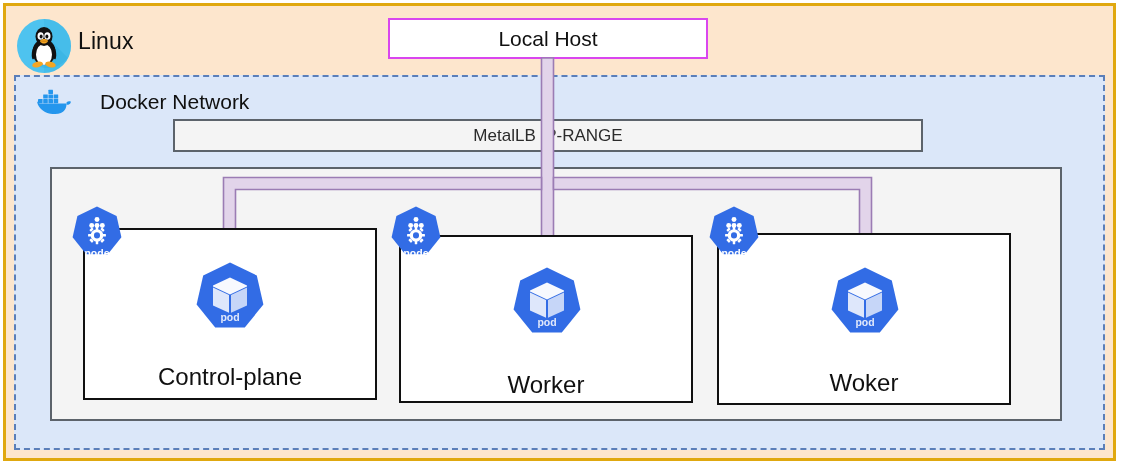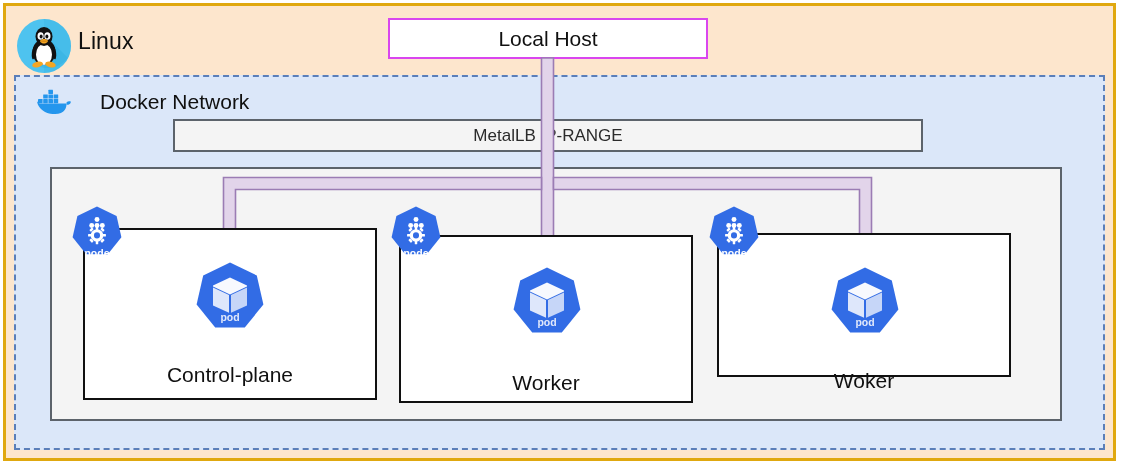--- a/index.html
+++ b/index.html
@@ -101,21 +101,21 @@
   .node-box{
     position:absolute;
     box-sizing:border-box;
     background:#ffffff;
     border:2px solid #101010;
   }
   .node-box .node-name{
     position:absolute;
     left:0;right:0;
     text-align:center;
-    font-size:21px;color:#101010;
+    font-size:24px;color:#101010;
     white-space:nowrap;
   }
 
   .k8s-badge{position:absolute;font-weight:bold;}
   .k8s-badge svg{display:block;}
 </style>
 </head>
 <body>
 
 <div id="stage">
@@ -259,21 +259,21 @@
       <path d="M37 1.5 63.8 14.5 70.4 43.5 51.8 66.5H22.2L3.6 43.5 10.2 14.5Z" fill="#326ce5"></path>
       <g fill="#ffffff">
         <path d="M37 16.5 54 24.5v1.1L37 33.6 20 25.6v-1.1z" opacity=".96"></path>
         <path d="M20 26.6 36 34.1v17.6L20 44.4z" opacity=".84"></path>
         <path d="M54 26.6 38 34.1v17.6l16-7.3z" opacity=".72"></path>
       </g>
       <text x="37" y="60" fill="#e2e9fb" font-size="10.5" font-family="Liberation Sans, sans-serif" text-anchor="middle">pod</text>
     </svg>
   </div>
 
-  <div class="node-box" style="left:717px;top:233px;width:294px;height:144px;">
+  <div class="node-box" style="left:717px;top:233px;width:294px;height:172px;">
     <span class="node-name" style="top:134px;">Woker</span>
   </div>
   <div class="k8s-badge" style="left:707px;top:205px;width:54px;height:58px;">
     <svg width="54" height="58" viewBox="0 0 54 58">
       <path d="M27 1.5 46.6 11 51.4 32.2 37.8 49.2H16.2L2.6 32.2 7.4 11Z" fill="#326ce5"></path>
       <g fill="#ffffff" transform="translate(27,23) scale(.95)">
         <circle cx="0" cy="-9" r="2.6"></circle>
         <circle cx="-5.6" cy="-2.6" r="2.6"></circle>
         <circle cx="5.6" cy="-2.6" r="2.6"></circle>
         <circle cx="0" cy="-2.6" r="2.6"></circle>

